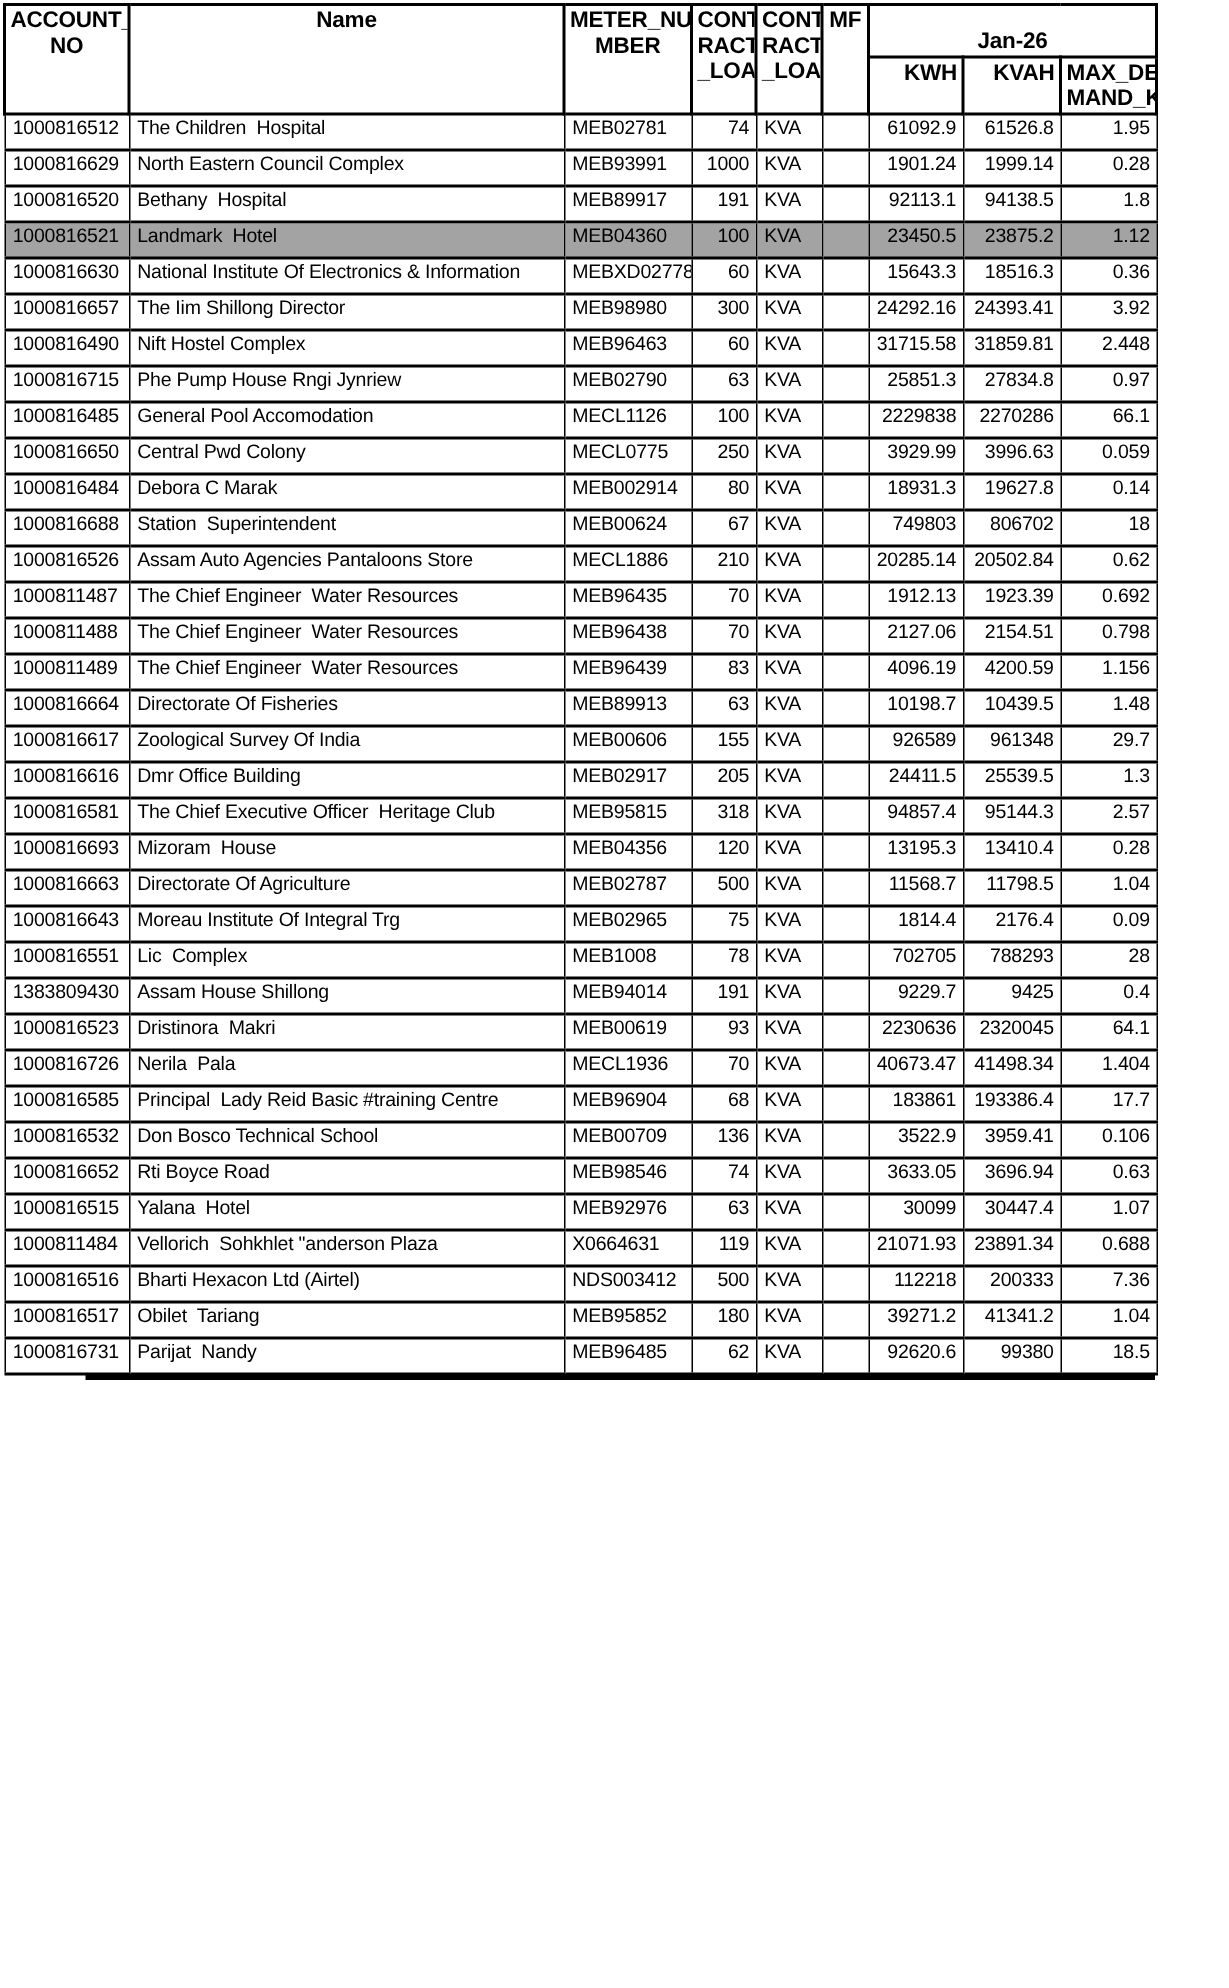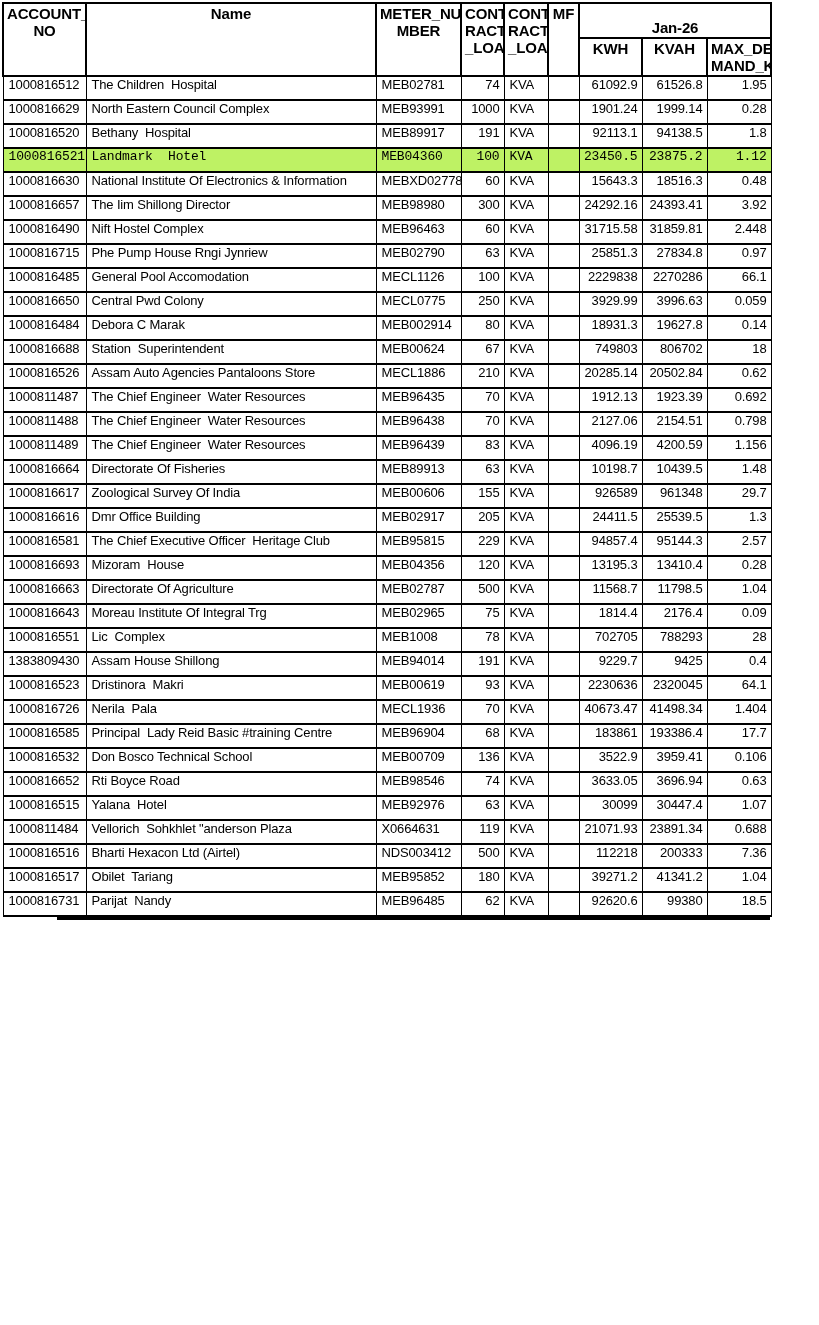--- a/index.html
+++ b/index.html
@@ -30,37 +30,37 @@
   thead th {
     border: 2px solid #000000;
     font-size: 15px;
     font-weight: bold;
     vertical-align: top;
     padding: 2px 3px 0 3px;
     white-space: pre-line;
     line-height: 1.12;
     text-align: center;
   }
-  thead th.sub-left { text-align: center; }
+  thead th.sub-left { text-align: right; }
   thead th.group-hdr { vertical-align: middle; padding-top: 16px; }
   tbody td {
     border: solid #000000;
     border-width: 2px 1px;
     font-size: 13px;
     vertical-align: bottom;
     padding: 0 3px 7px 3px;
     white-space: pre;
     line-height: 1.1;
   }
   tbody tr { height: 24px; }
   tr.hdr-top { height: 22px; }
   tr.hdr-sub { height: 38px; }
   td.al { text-align: left; padding-left: 5px; }
   td.ar { text-align: right; padding-right: 4px; }
-  tr.hl td { background: #bef264; font-family: Liberation Mono, monospace; }
+  tr.hl td { background: #a3a3a3; }
   #bottom-bar {
     position: absolute;
     left: 55px;
     bottom: -3px;
     width: 713px;
     height: 4px;
     background: #000000;
   }
 </style>
 </head>
@@ -149,21 +149,21 @@
   </tr>
         <tr>
     <td class="al">1000816630</td>
     <td class="al">National Institute Of Electronics &amp; Information</td>
     <td class="al">MEBXD02778</td>
     <td class="ar">60</td>
     <td class="al">KVA</td>
     <td class="al"></td>
     <td class="ar">15643.3</td>
     <td class="ar">18516.3</td>
-    <td class="ar">0.48</td>
+    <td class="ar">0.36</td>
   </tr>
         <tr>
     <td class="al">1000816657</td>
     <td class="al">The Iim Shillong Director</td>
     <td class="al">MEB98980</td>
     <td class="ar">300</td>
     <td class="al">KVA</td>
     <td class="al"></td>
     <td class="ar">24292.16</td>
     <td class="ar">24393.41</td>
@@ -309,21 +309,21 @@
     <td class="al">KVA</td>
     <td class="al"></td>
     <td class="ar">24411.5</td>
     <td class="ar">25539.5</td>
     <td class="ar">1.3</td>
   </tr>
         <tr>
     <td class="al">1000816581</td>
     <td class="al">The Chief Executive Officer  Heritage Club</td>
     <td class="al">MEB95815</td>
-    <td class="ar">229</td>
+    <td class="ar">318</td>
     <td class="al">KVA</td>
     <td class="al"></td>
     <td class="ar">94857.4</td>
     <td class="ar">95144.3</td>
     <td class="ar">2.57</td>
   </tr>
         <tr>
     <td class="al">1000816693</td>
     <td class="al">Mizoram  House</td>
     <td class="al">MEB04356</td>

